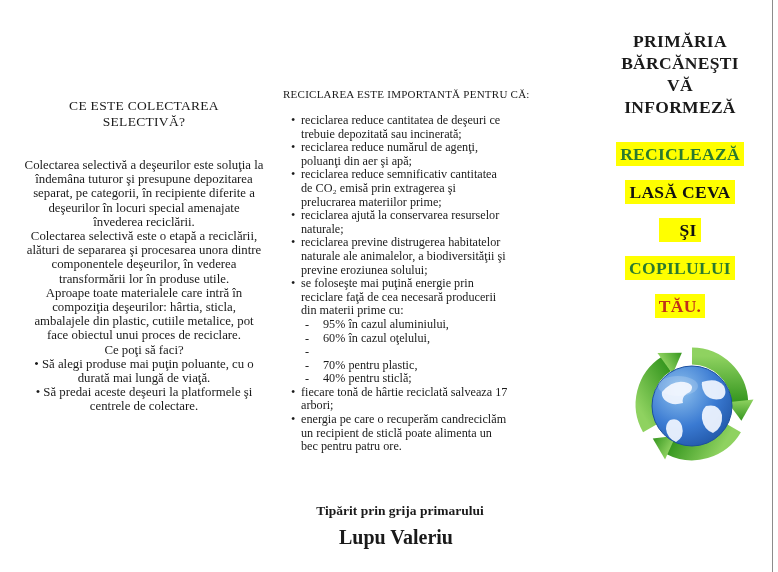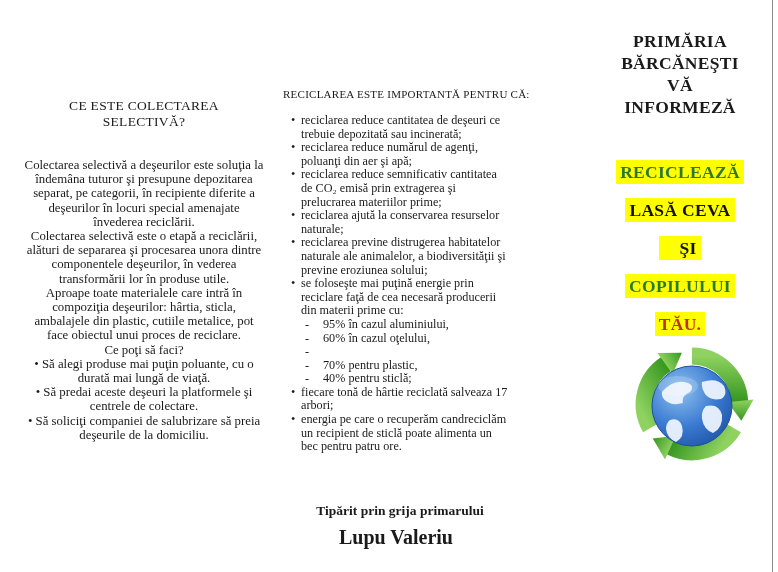--- a/index.html
+++ b/index.html
@@ -25,21 +25,21 @@
   .di{display:flex;}
   .dk{flex:none;width:18px;margin-left:22px;}
   .m-printed{position:absolute;left:287px;top:503px;width:226px;text-align:center;
     font-weight:700;font-size:13.5px;}
   .m-mayor{position:absolute;left:283px;top:526px;width:226px;text-align:center;
     font-weight:700;font-size:20px;}
 
   
   .col-right{position:absolute;left:600px;top:30px;width:160px;text-align:center;}
   .r-header{font-weight:700;font-size:17.5px;line-height:22px;letter-spacing:.3px;}
-  .slogan{margin-top:42px;}
+  .slogan{margin-top:24px;}
   .s-line{height:24px;line-height:24px;margin-bottom:14px;}
   .hl{display:inline-block;font-weight:700;font-size:17.5px;line-height:22px;
     padding:1px 4px;letter-spacing:.3px;}
   .globe-art{position:absolute;left:620px;top:340px;width:144px;height:128px;}
 </style>
 </head>
 <body>
 
 <div class="page">
 
@@ -50,21 +50,20 @@
       <div>CE ESTE COLECTAREA</div>
       <div>SELECTIVĂ?</div>
     </div>
     <div class="l-body">
       <p>Colectarea selectivă a deşeurilor este soluţia la îndemâna tuturor şi presupune depozitarea separat, pe categorii, în recipiente diferite a deşeurilor în locuri special amenajate învederea reciclării.</p>
       <p>Colectarea selectivă este o etapă a reciclării, alături de separarea şi procesarea unora dintre componentele deşeurilor, în vederea transformării lor în produse utile.</p>
       <p>Aproape toate materialele care intră în compoziţia deşeurilor: hârtia, sticla, ambalajele din plastic, cutiile metalice, pot face obiectul unui proces de reciclare.</p>
       <p>Ce poţi să faci?</p>
       <p>• Să alegi produse mai puţin poluante, cu o durată mai lungă de viaţă.</p>
       <p>• Să predai aceste deşeuri la platformele şi centrele de colectare.</p>
-      <p>• Să soliciţi companiei de salubrizare să preia deşeurile de la domiciliu.</p>
     </div>
   </div>
 
   <div class="col-mid">
     <div class="m-heading">RECICLAREA ESTE IMPORTANTĂ PENTRU CĂ:</div>
     <div class="m-list">
       <div class="mi">
         <span class="mk">•</span>
         <span class="mt">reciclarea reduce cantitatea de deşeuri ce trebuie depozitată sau incinerată;</span>
       </div>

